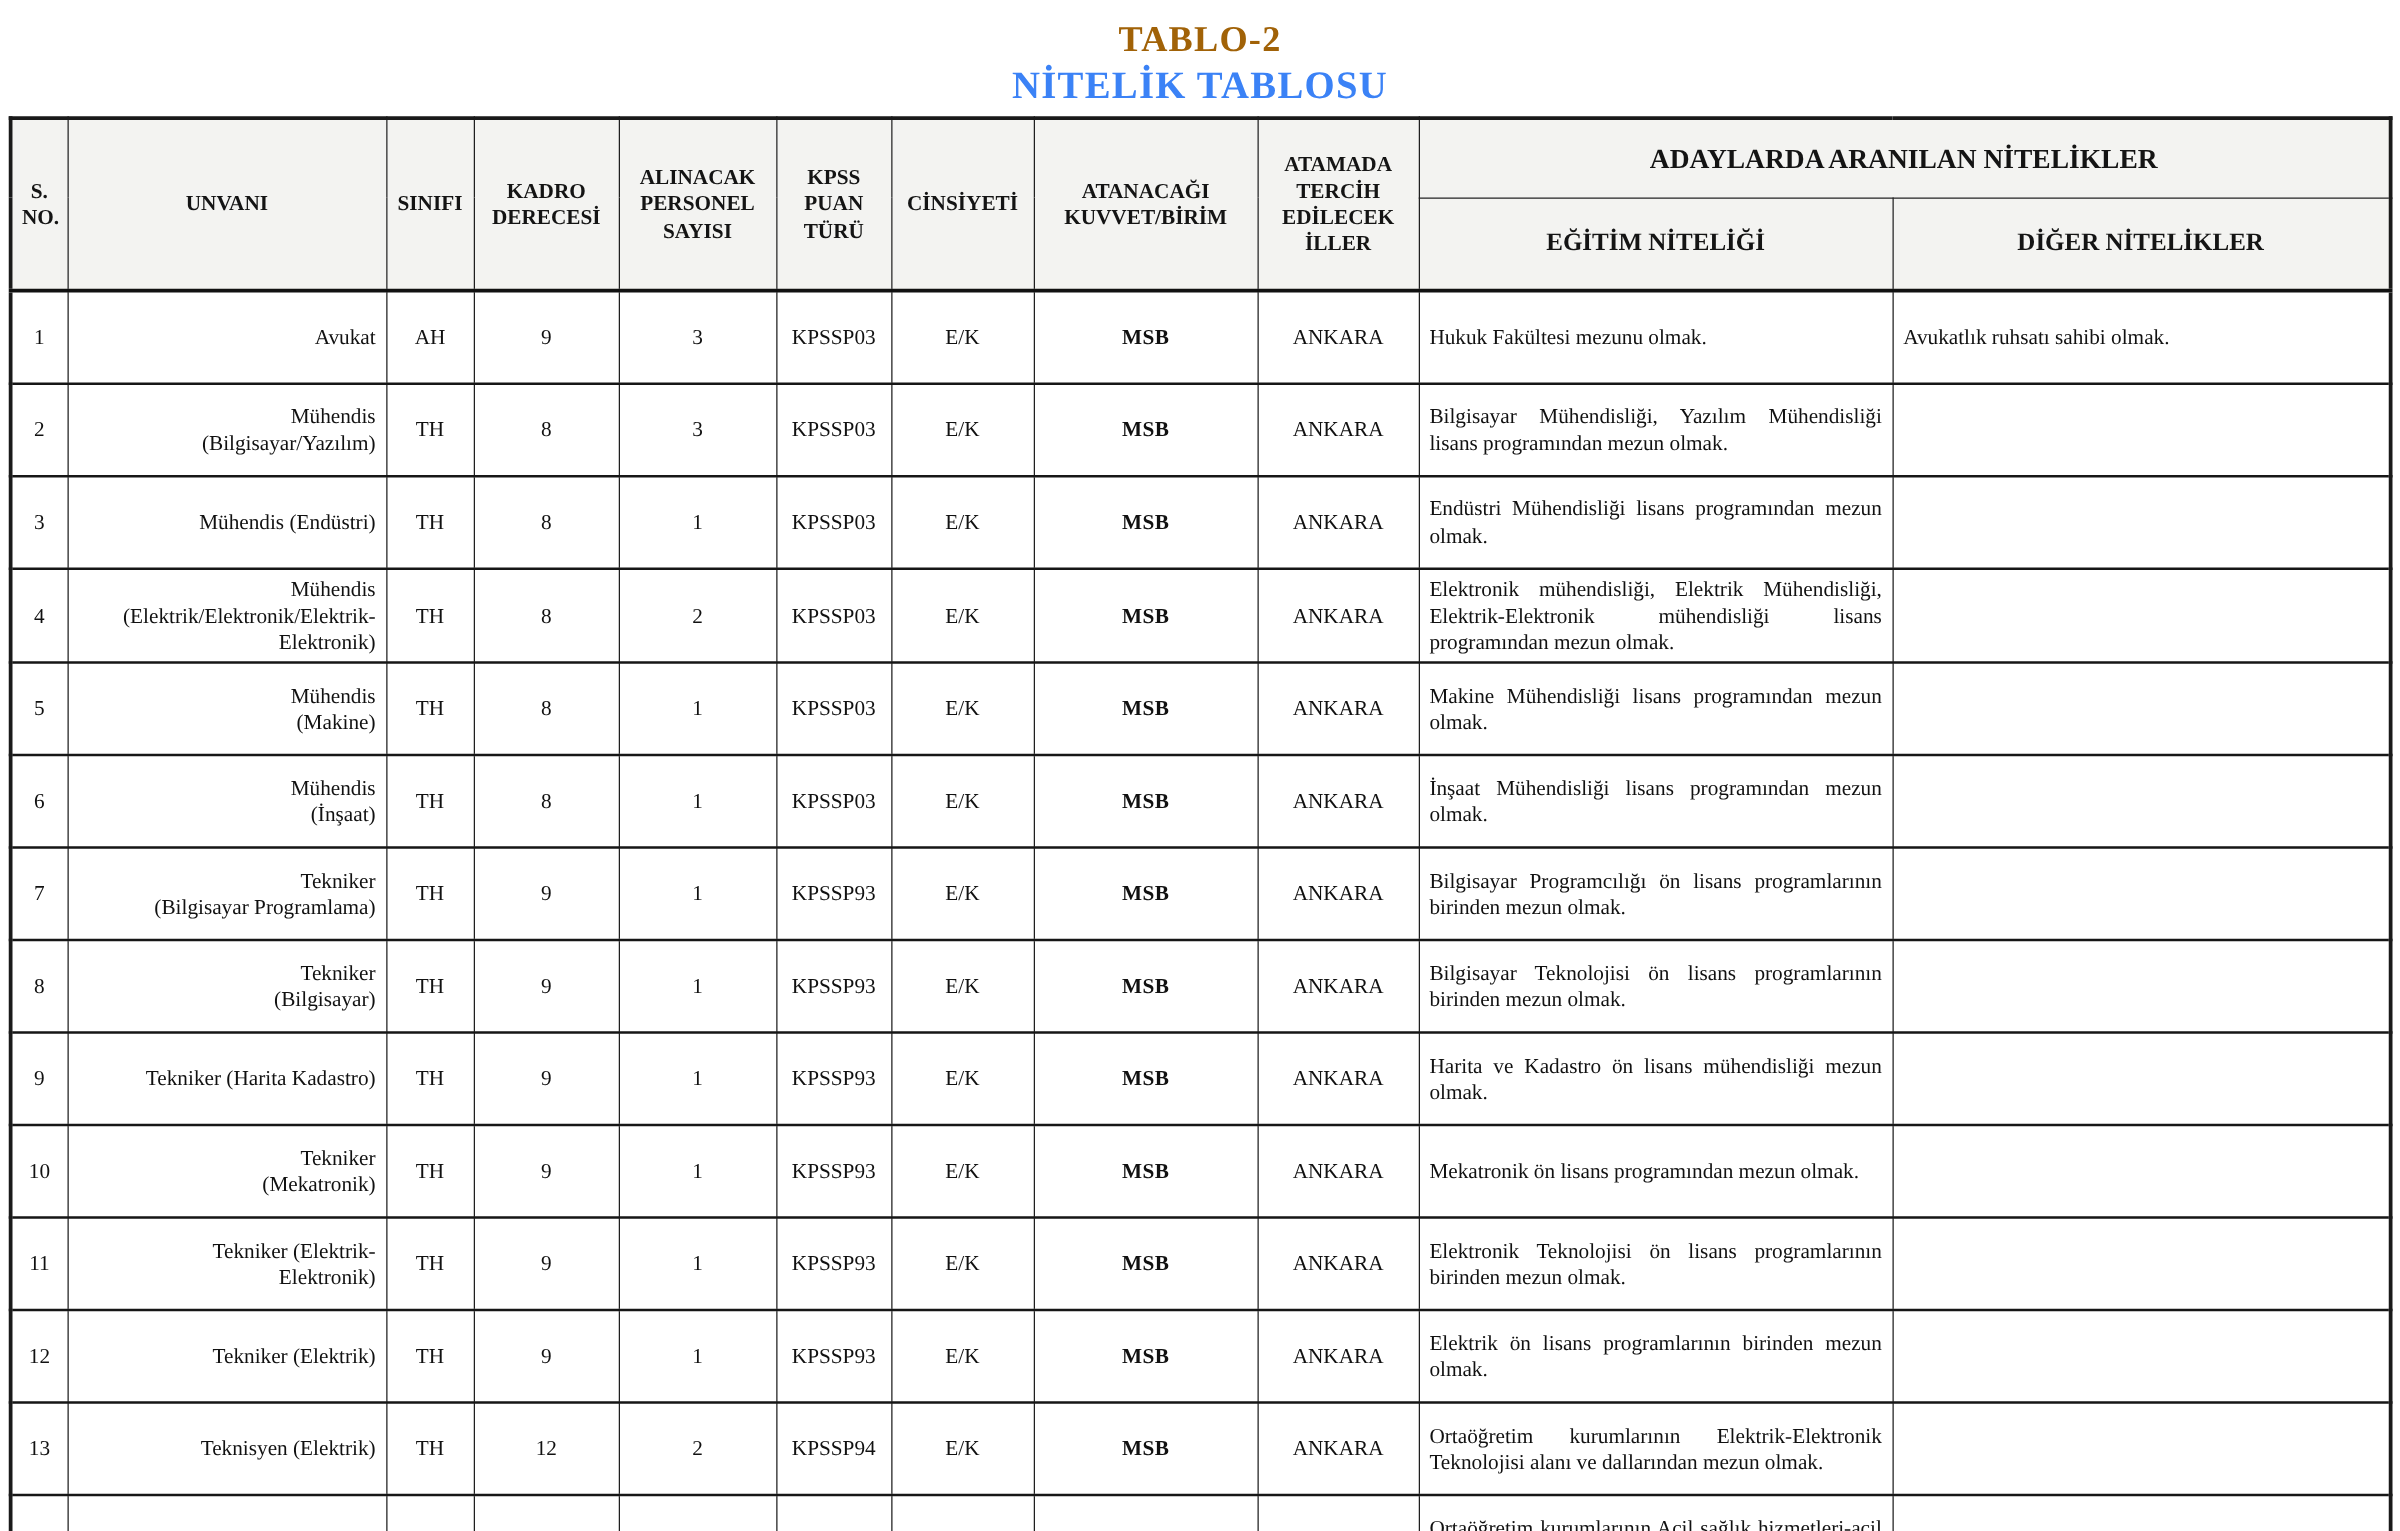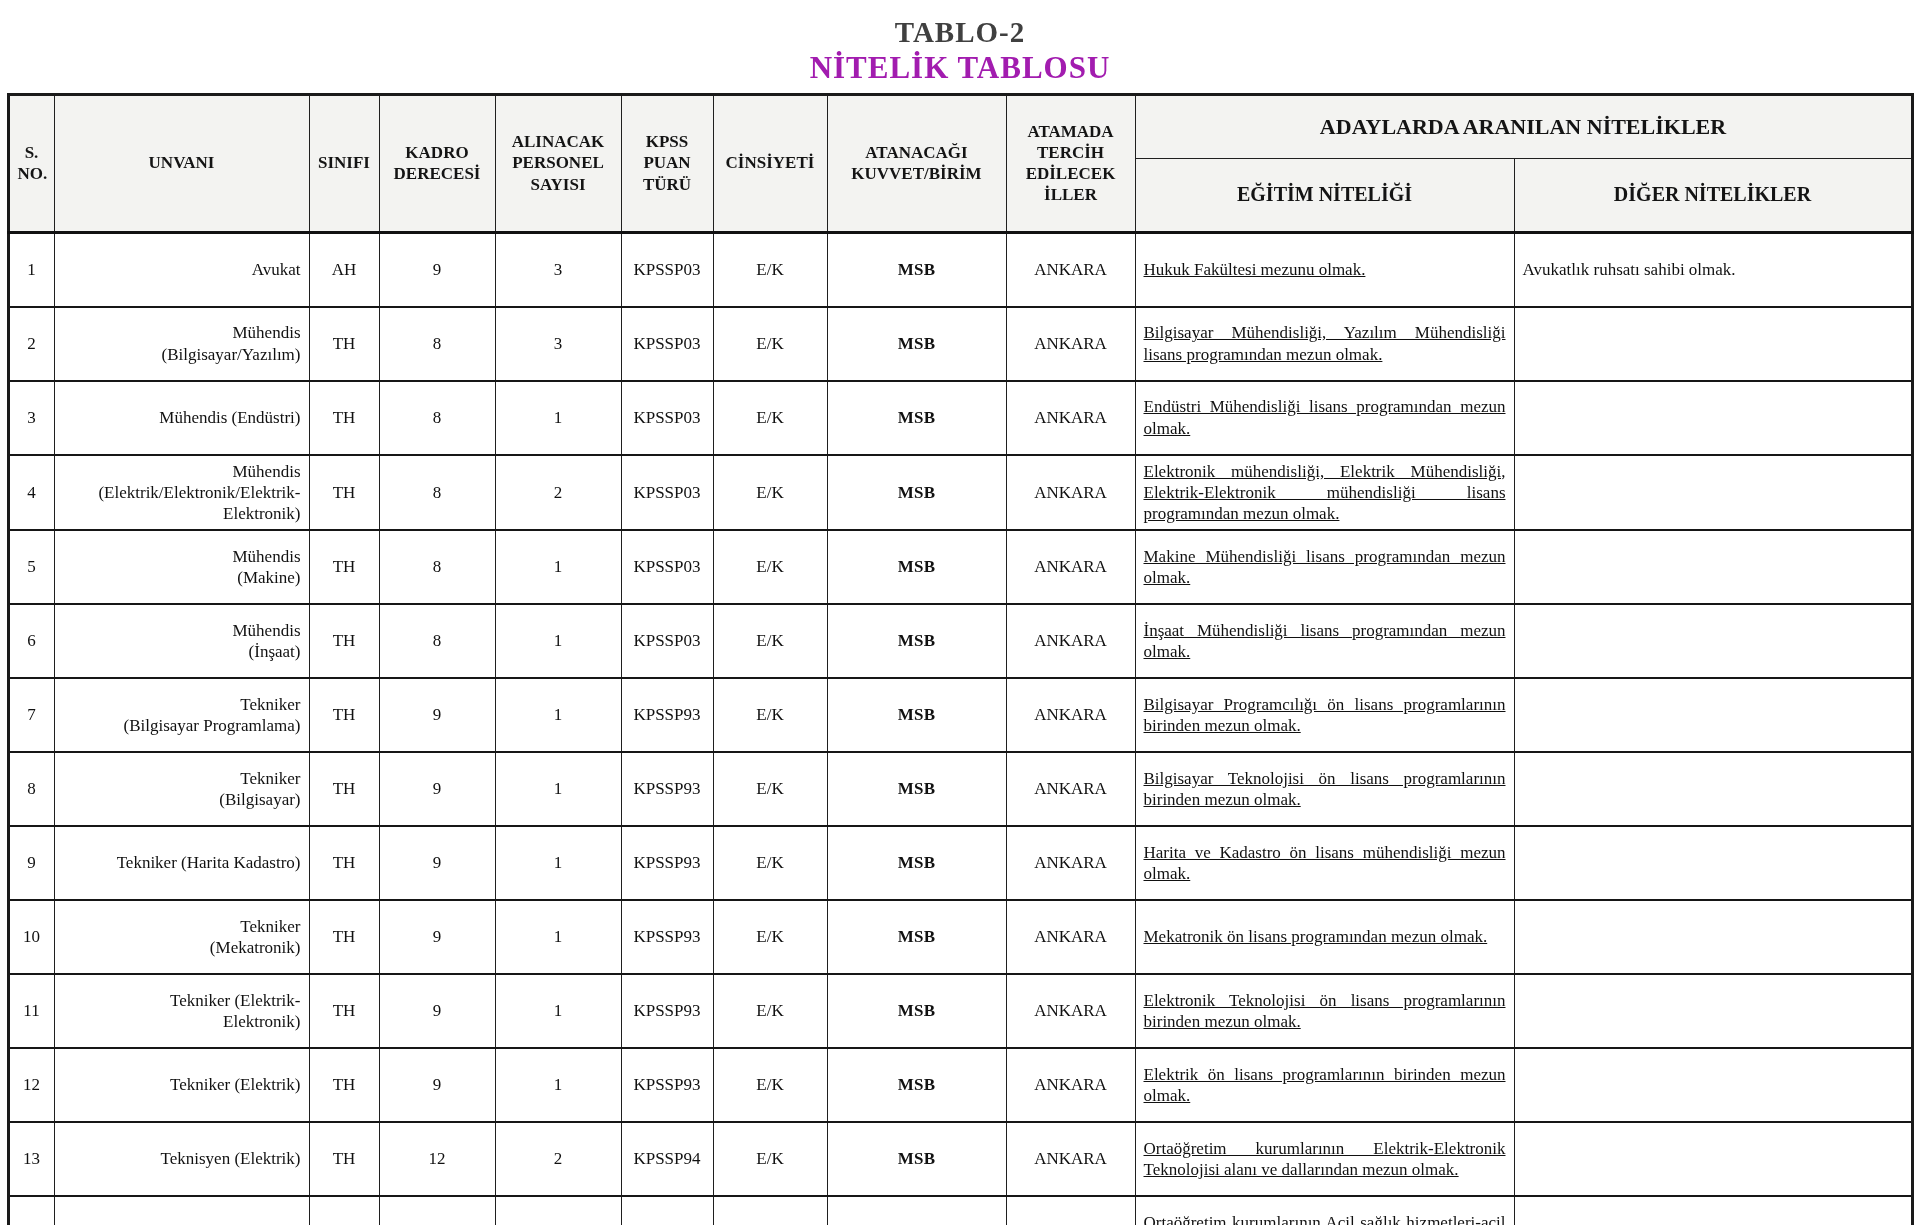--- a/index.html
+++ b/index.html
@@ -22,28 +22,28 @@
   .title-block {
     width: 1860px;
     margin: 0 auto;
     text-align: center;
     padding-top: 16px;
   }
   .title-line1 {
     font-size: 29px;
     font-weight: bold;
     letter-spacing: 1px;
-    color: #404040;
+    color: #a16207;
     line-height: 1.15;
   }
   .title-line2 {
     font-size: 31px;
     font-weight: bold;
     letter-spacing: 1px;
-    color: #a21caf;
+    color: #3b82f6;
     line-height: 1.2;
   }
   table.nitelik {
     border-collapse: collapse;
     table-layout: fixed;
     width: 1904px;
     margin: 6px auto 0 auto;
     border: 3px solid #1a1a1a;
   }
   table.nitelik th, table.nitelik td {
@@ -72,21 +72,20 @@
   }
   tbody tr { border-top: 2px solid #161616; }
   td.c-center { text-align: center; }
   td.c-unvani { text-align: right; white-space: pre-line; padding-left: 10px; }
   td.c-bold { font-weight: bold; text-align: center; letter-spacing: 0.3px; }
   td.c-egitim {
     text-align: justify;
     text-align-last: left;
     vertical-align: middle;
     padding: 6px 10px;
-    text-decoration: underline;
   }
   td.c-diger { text-align: left; padding-left: 10px; vertical-align: middle; }
 </style>
 </head>
 <body>
 
 <div class="page">
 
   <div class="title-block">
     <div class="title-line1">TABLO-2</div>

